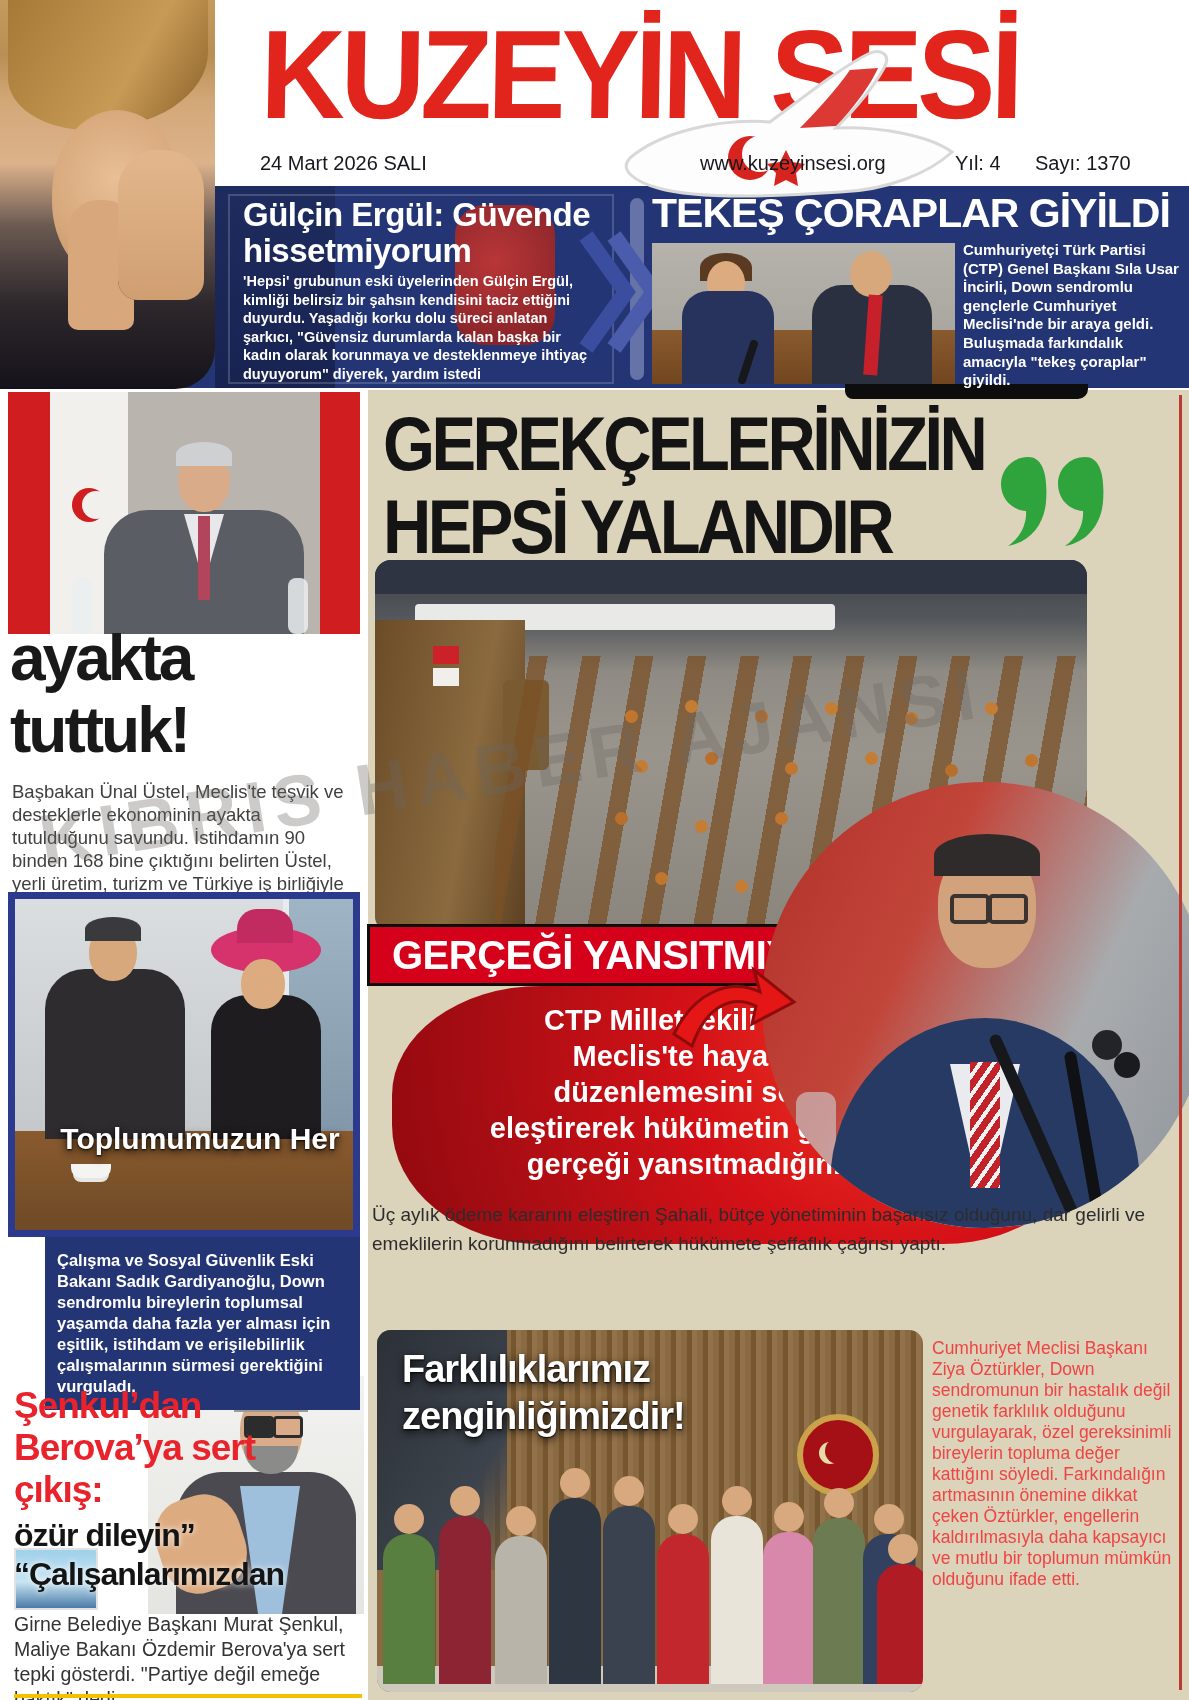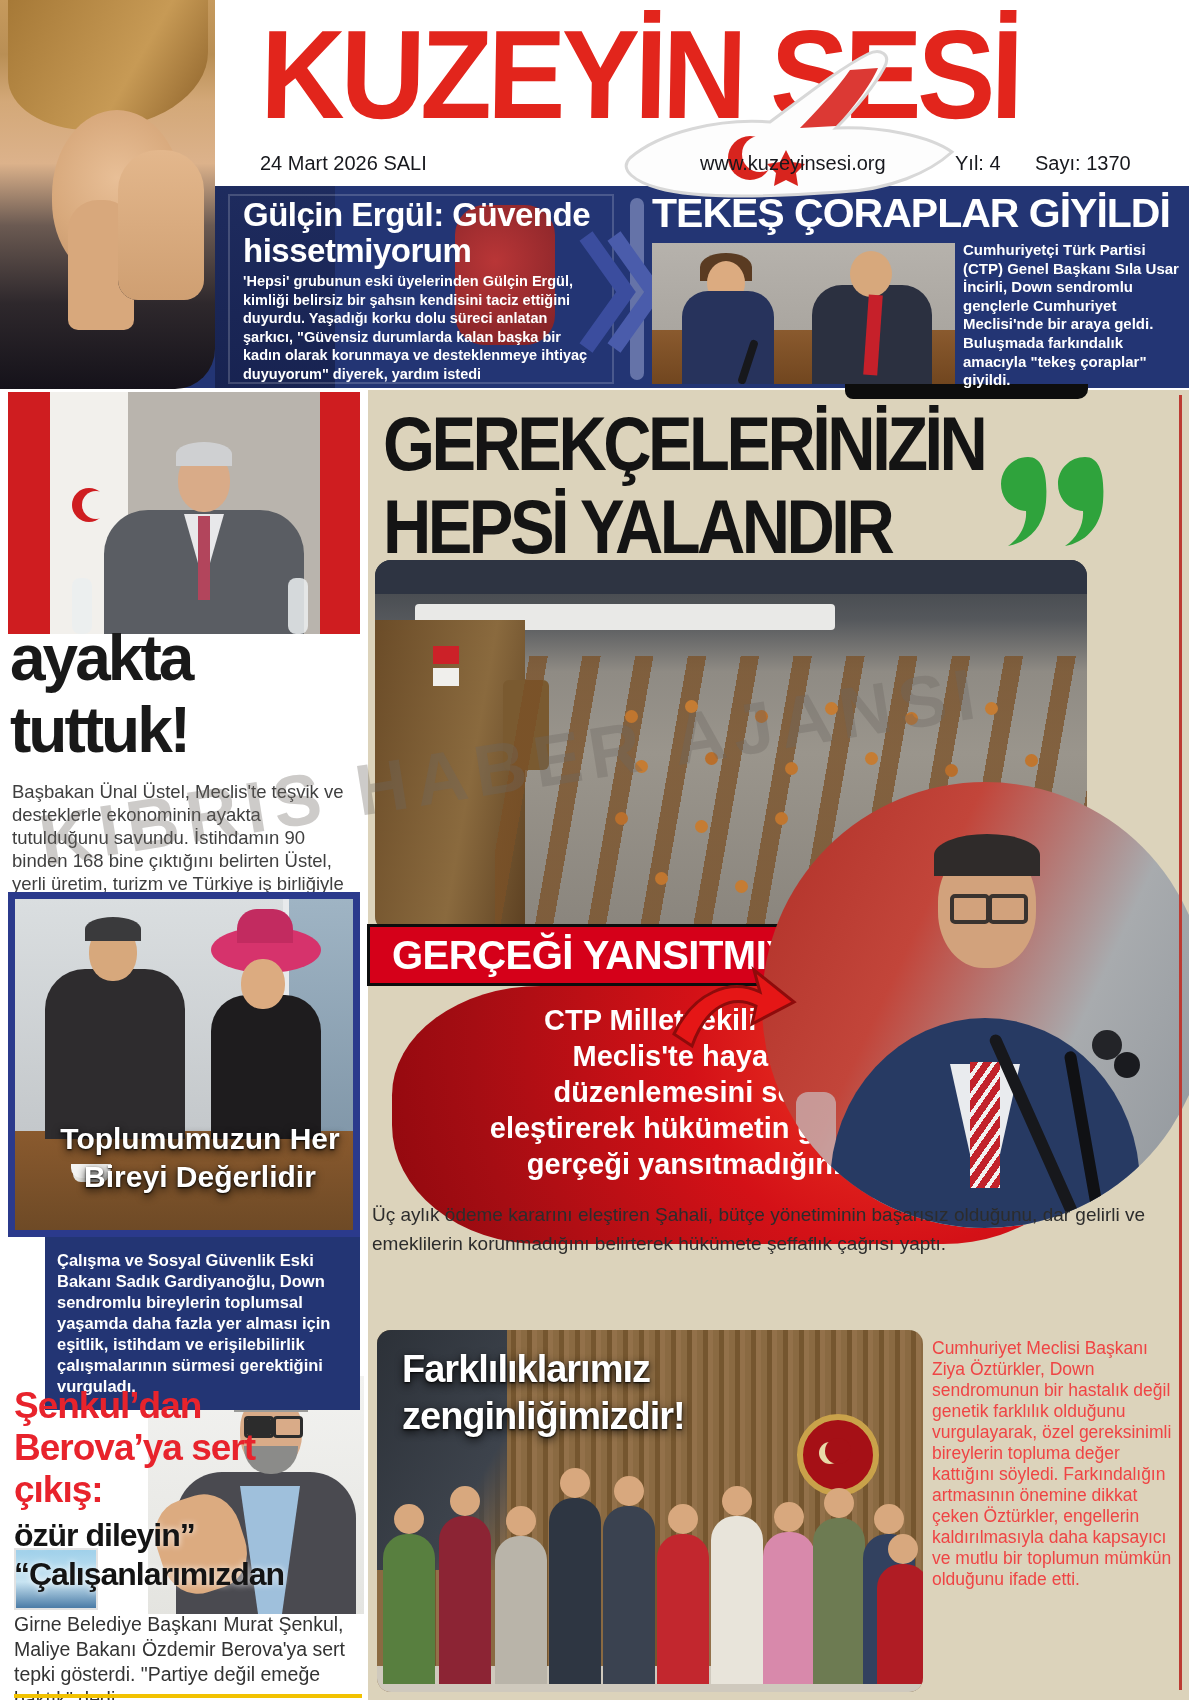--- a/index.html
+++ b/index.html
@@ -301,21 +301,20 @@
       <div class="man-head"></div>
       <div class="man-hair"></div>
     <div class="hat"></div>
       <div class="hat-top"></div>
       <div class="girl"></div>
       <div class="girl-head"></div>
     <div class="cup"></div>
   </div>
   <div class="ab" id="society-h">
     <div>Toplumumuzun Her</div>
-    <div>Bireyi Değerlidir</div>
   </div>
   <div class="ab" id="society-box">Çalışma ve Sosyal Güvenlik Eski Bakanı Sadık Gardiyanoğlu, Down sendromlu bireylerin toplumsal yaşamda daha fazla yer alması için eşitlik, istihdam ve erişilebilirlik çalışmalarının sürmesi gerektiğini vurguladı.</div>
 
   <div class="ab" id="senkul-photo">
     <div class="jack"></div>
       <div class="shirt2"></div>
       <div class="head2"></div>
       <div class="hair2"></div>
     <div class="beard"></div>
       <div class="glasses"></div>

